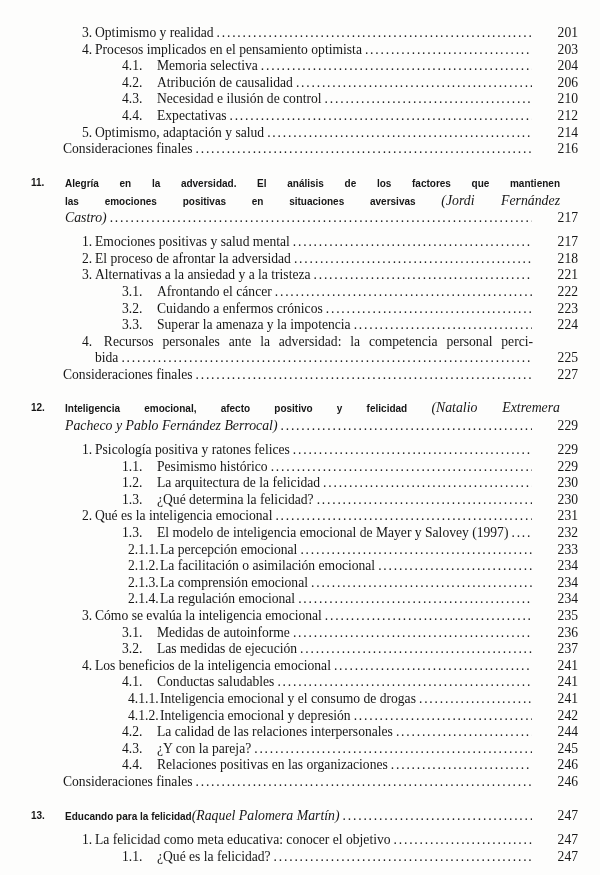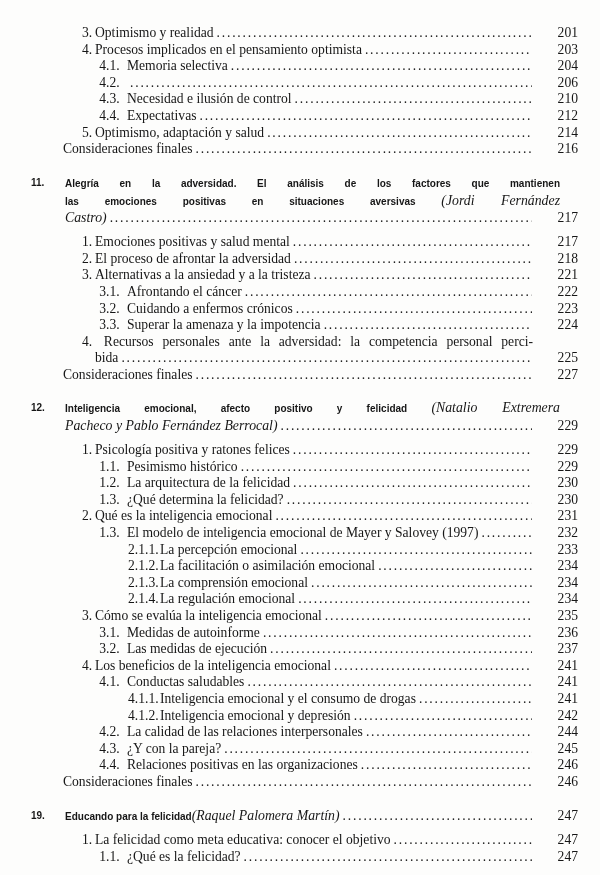--- a/index.html
+++ b/index.html
@@ -14,21 +14,21 @@
   }
   #toc{
     position:absolute;
     left:31px; top:25px; right:22px;
   }
   
   .row{display:flex;align-items:baseline;line-height:16.6px;}
   .num{flex:none;}
   .l0{padding-left:32px;}
   .l1 .num{margin-left:51px;width:13px;}
-  .l2 .num{margin-left:61px;width:35px;text-align:center;}
+  .l2 .num{margin-left:91px;width:35px;}
   .l3 .num{margin-left:97px;width:32px;}
   .txt{flex:none;white-space:nowrap;}
   .leader{
     flex:1;overflow:hidden;white-space:nowrap;
     letter-spacing:1.8px;margin:0 2px 0 3px;
     color:#1c1c1c;
   }
   .pg{flex:none;width:44px;text-align:right;font-family:"Liberation Serif",serif;font-size:13.6px;}
   
   .wline{
@@ -74,20 +74,21 @@
         <span class="pg">203</span>
       </div>
       <div class="row l2">
         <span class="num">4.1.</span>
         <span class="txt">Memoria selectiva</span>
         <span class="leader">................................................................................................................................................................................................................................................</span>
         <span class="pg">204</span>
       </div>
       <div class="row l2">
         <span class="num">4.2.</span>
+        <span class="txt">Atribución de causalidad</span>
         <span class="leader">................................................................................................................................................................................................................................................</span>
         <span class="pg">206</span>
       </div>
       <div class="row l2">
         <span class="num">4.3.</span>
         <span class="txt">Necesidad e ilusión de control</span>
         <span class="leader">................................................................................................................................................................................................................................................</span>
         <span class="pg">210</span>
       </div>
       <div class="row l2">
@@ -306,21 +307,21 @@
         </div>
         <div class="row l0">
           <span class="txt">Consideraciones finales</span>
           <span class="leader">................................................................................................................................................................................................................................................</span>
           <span class="pg">246</span>
         </div>
       </div>
     </div>
     <div class="chapter">
       <div class="ch-head">
-        <span class="ch-num">19.</span>
+        <span class="ch-num">13.</span>
         <div class="ch-body">
           <div class="ch-line last">
             <span class="b">Educando para la felicidad </span>
             <span class="i">(Raquel Palomera Martín)</span>
             <span class="leader">................................................................................................................................................................................................................................................</span>
             <span class="pg">247</span>
           </div>
         </div>
       </div>
       <div class="entries">

